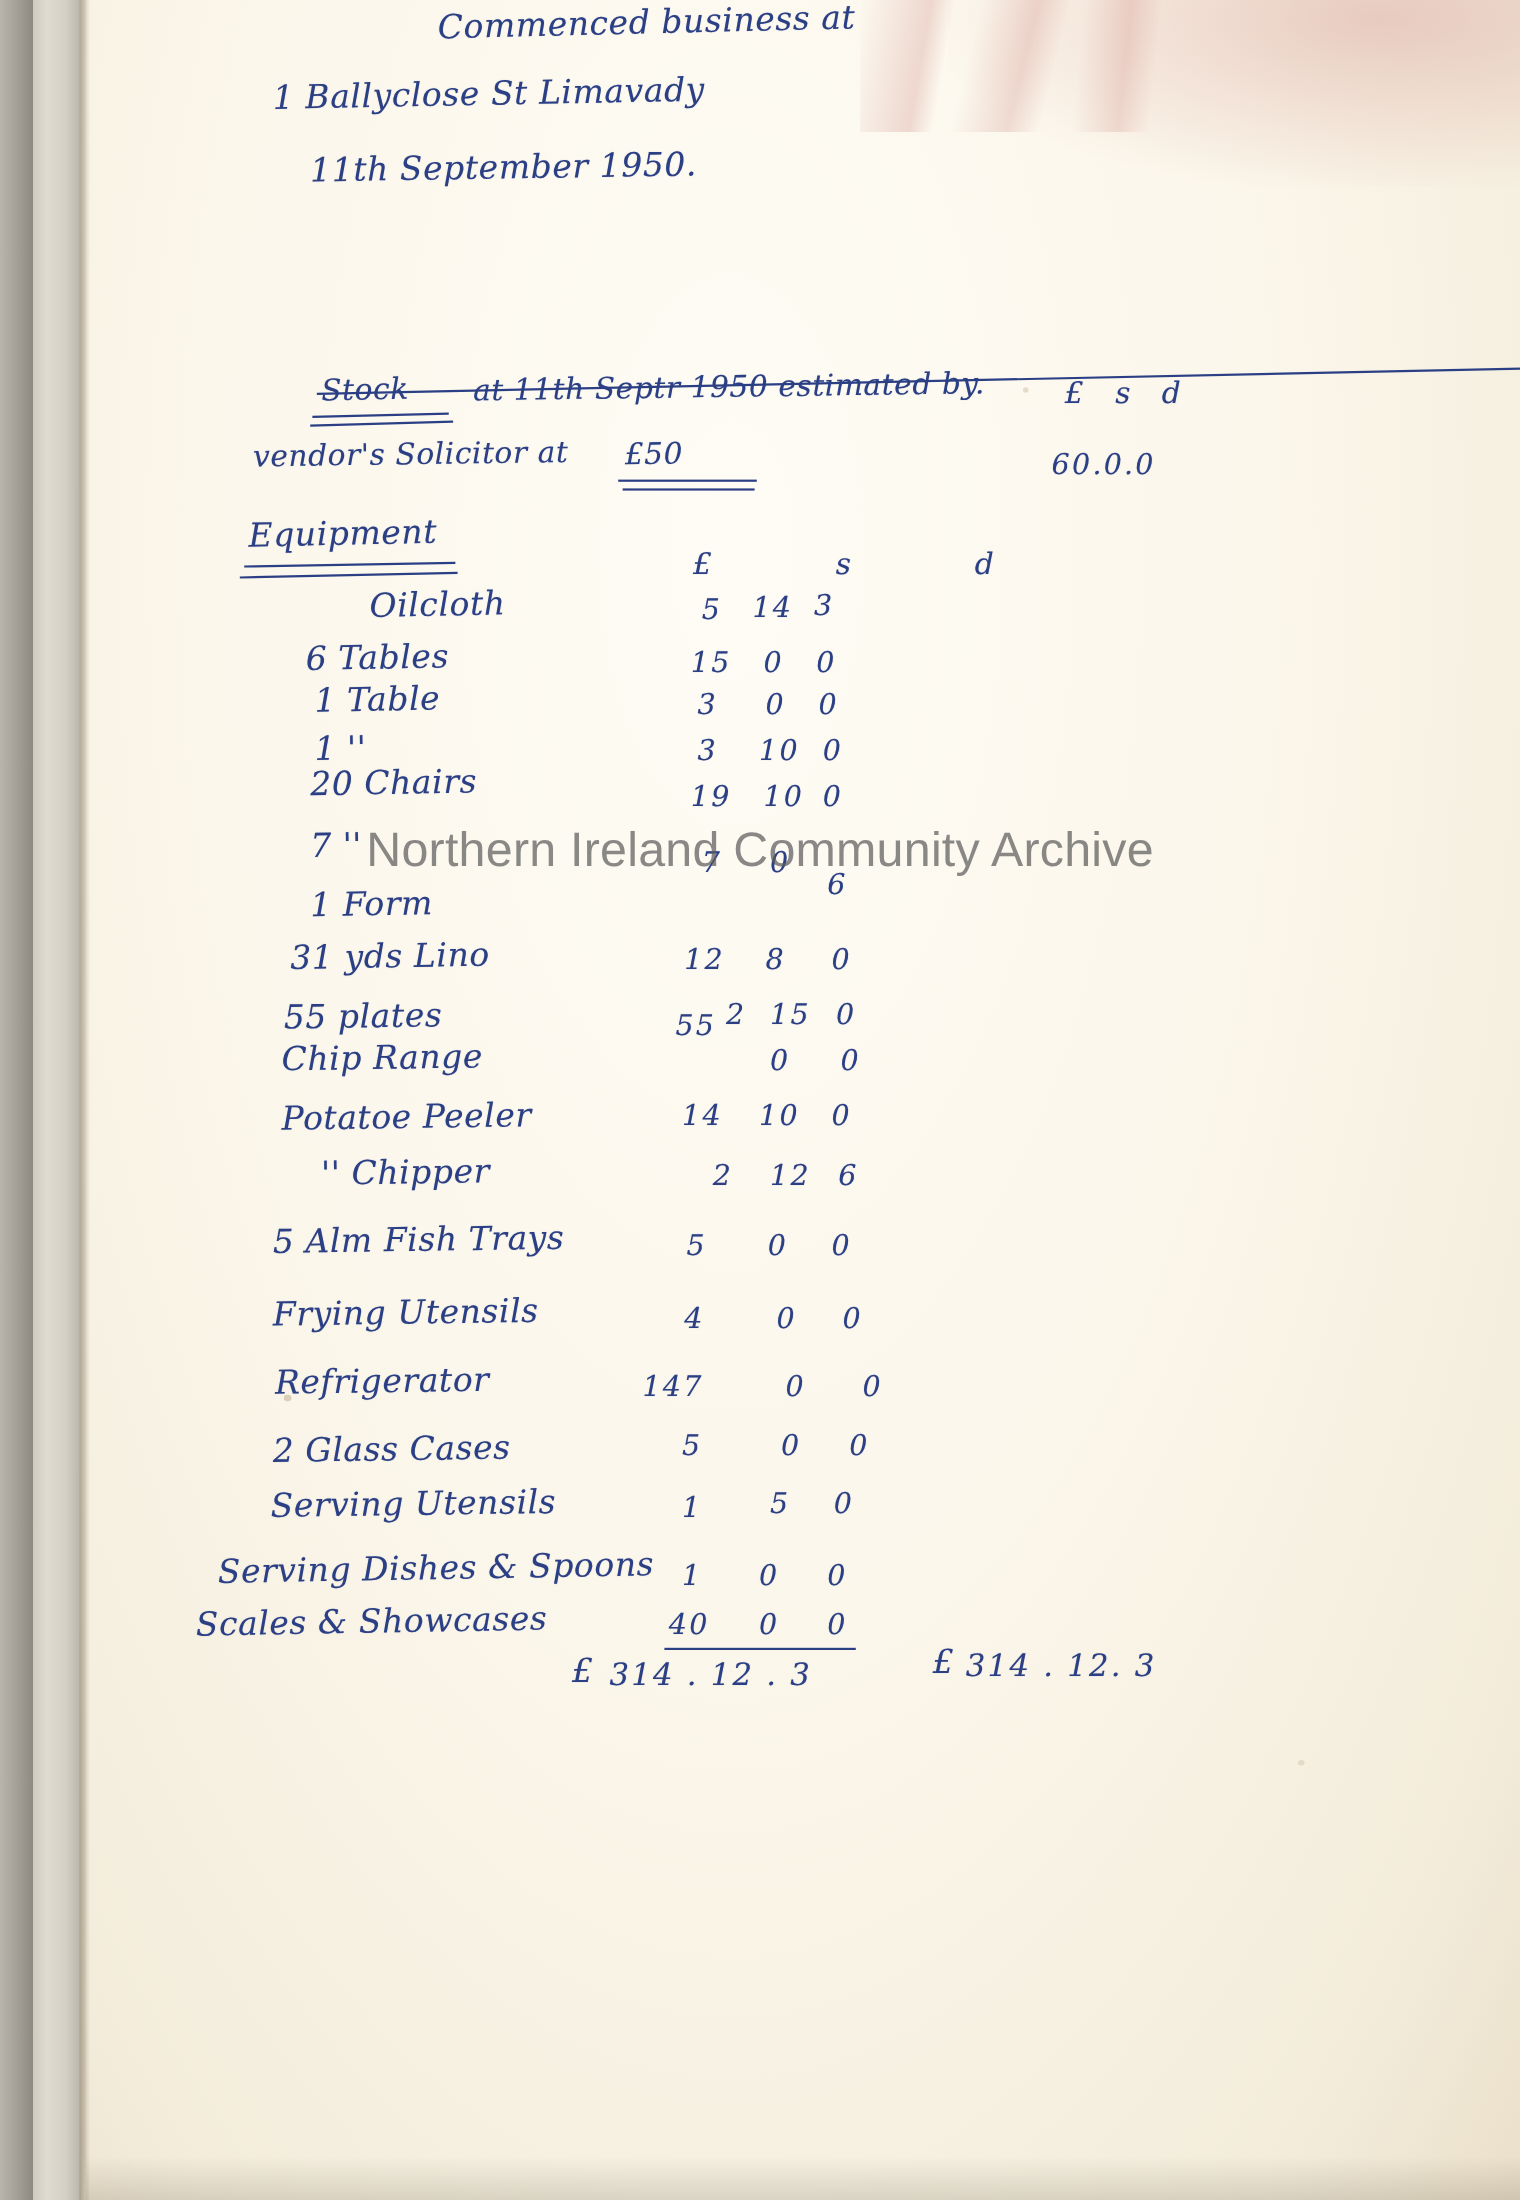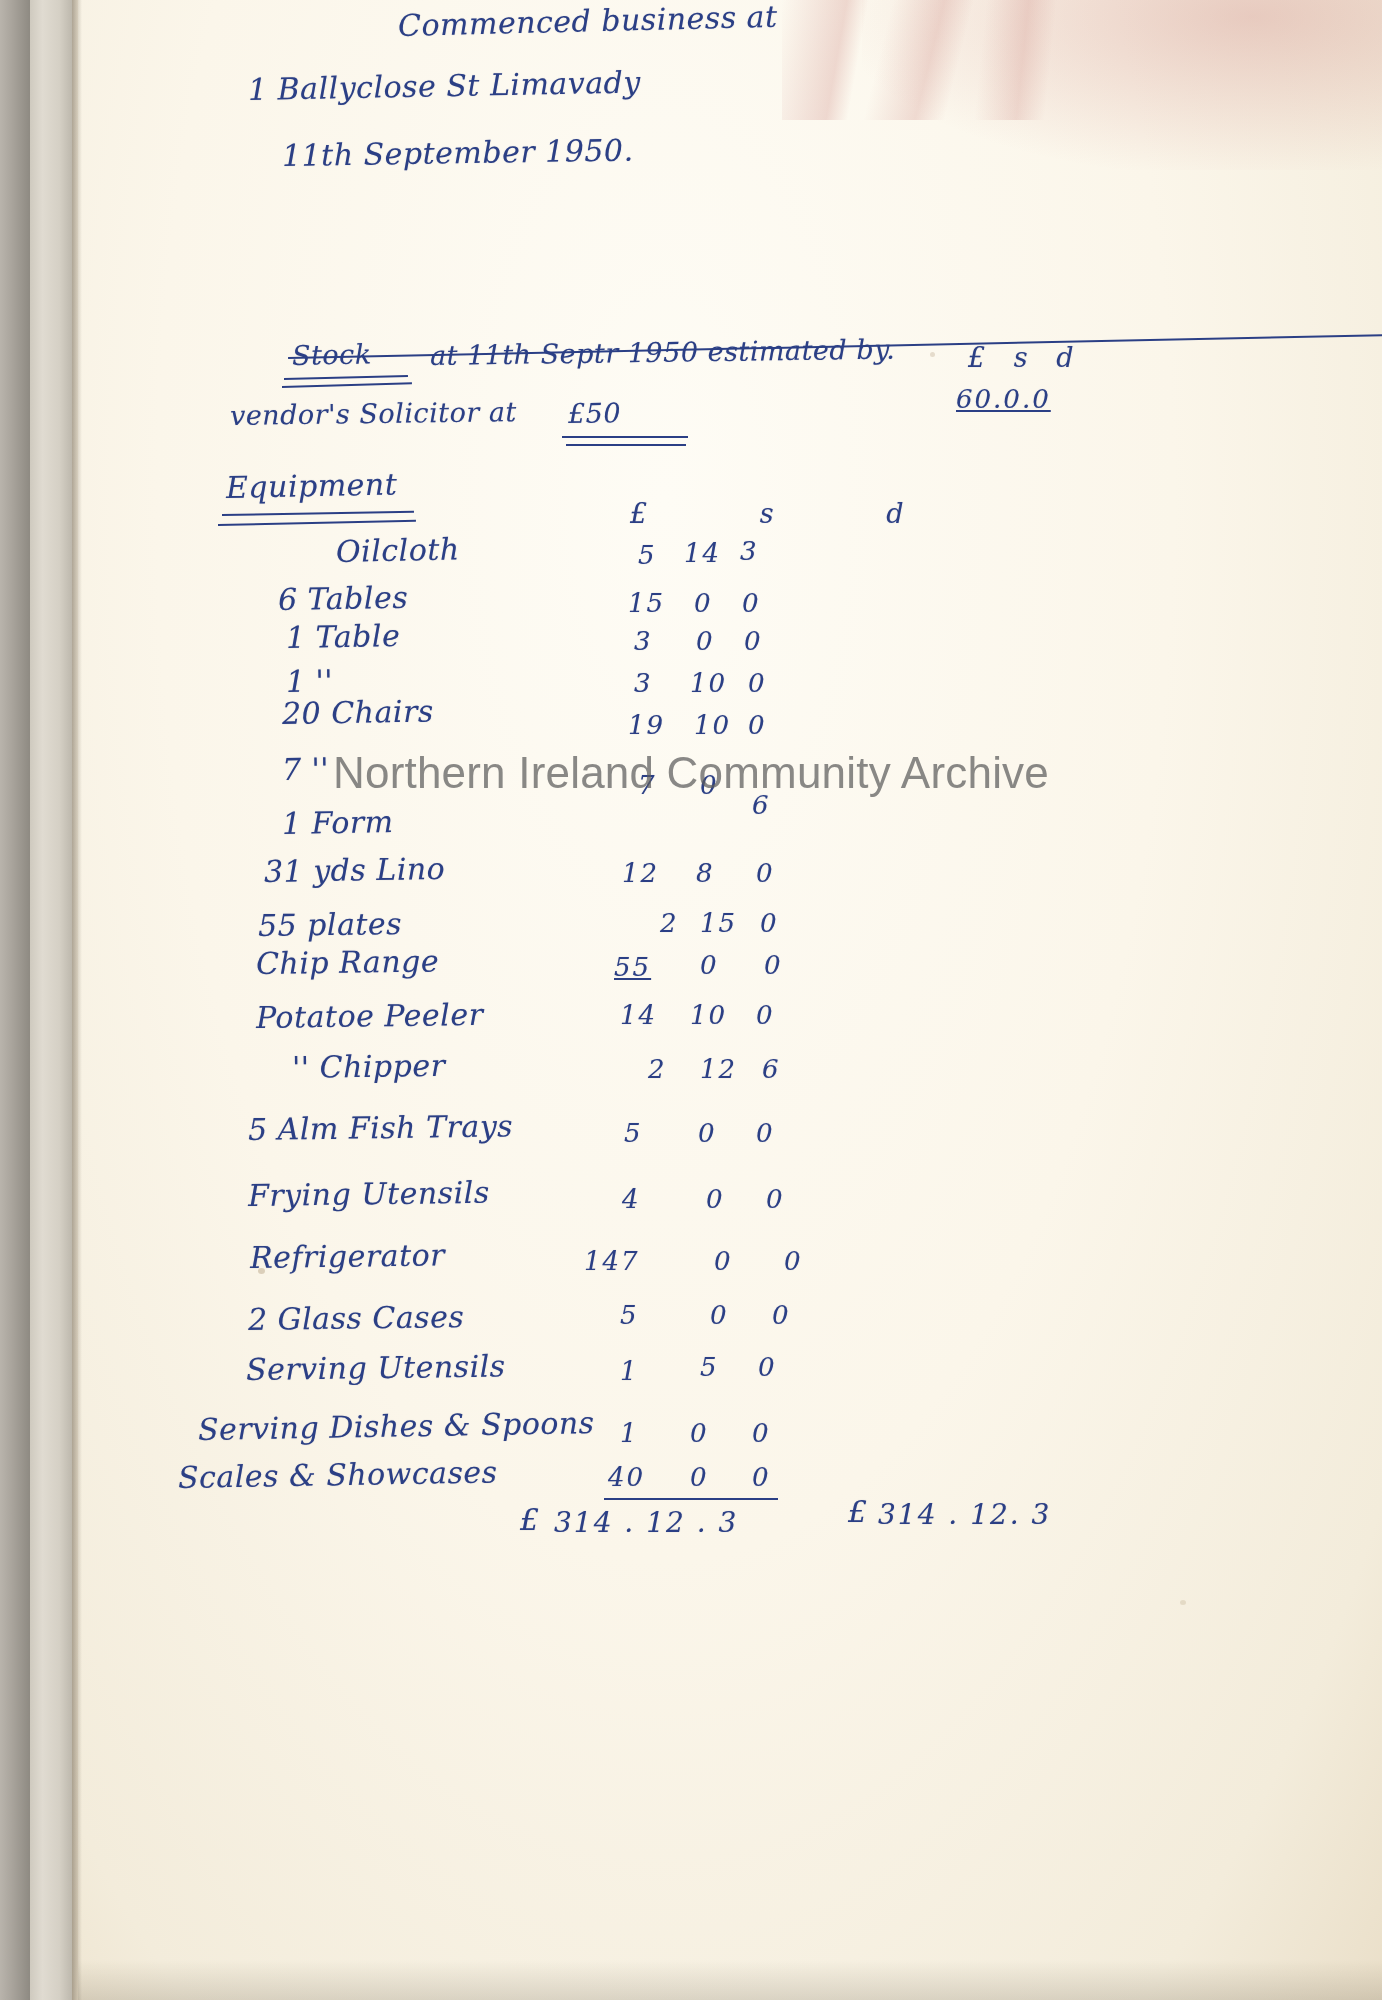--- a/index.html
+++ b/index.html
@@ -154,21 +154,21 @@
   <div class="rule" style="left:282px; top:386px; width:130px; transform: rotate(-1.6deg);"></div>
 
   <div class="ink h-med" style="left:430px; top:340px; transform: rotate(-0.8deg);">at 11th Septr 1950 estimated by.</div>
 
   <div class="ink h-med" style="left:230px; top:400px; transform: rotate(-0.8deg);">vendor's Solicitor at</div>
   <div class="ink h-med" style="left:568px; top:398px; transform: rotate(-0.8deg);">£50</div>
   <div class="rule" style="left:562px; top:436px; width:126px;"></div>
   <div class="rule" style="left:566px; top:444px; width:120px;"></div>
 
   <div class="ink h-med" style="left:968px; top:342px; letter-spacing:10px;">£ s d</div>
-  <div class="ink num" style="left:956px; top:384px;text-decoration:underline;">60.0.0</div>
+  <div class="ink num" style="left:956px; top:408px;">60.0.0</div>
 
   <div class="ink h-big" style="left:226px; top:470px; transform: rotate(-1.2deg);">Equipment</div>
   <div class="rule" style="left:222px; top:514px; width:192px; transform: rotate(-1deg);"></div>
   <div class="rule" style="left:218px; top:524px; width:198px; transform: rotate(-1.2deg);"></div>
 
   <div class="ink h-med" style="left:630px; top:498px; letter-spacing:52px;">£ s d</div>
 
   <div class="ink h-big" style="left:336px; top:534px; transform: rotate(-1.2deg);">Oilcloth</div>
   <div class="ink num" style="left:638px; top:540px;">5</div>
   <div class="ink num" style="left:684px; top:538px;">14</div>
@@ -205,21 +205,21 @@
   <div class="ink num" style="left:622px; top:858px;">12</div>
   <div class="ink num" style="left:696px; top:858px;">8</div>
   <div class="ink num" style="left:756px; top:858px;">0</div>
 
   <div class="ink h-big" style="left:258px; top:908px; transform: rotate(-0.8deg);">55 plates</div>
   <div class="ink num" style="left:660px; top:908px;">2</div>
   <div class="ink num" style="left:700px; top:908px;">15</div>
   <div class="ink num" style="left:760px; top:908px;">0</div>
 
   <div class="ink h-big" style="left:256px; top:946px; transform: rotate(-0.8deg);">Chip Range</div>
-  <div class="ink num" style="left:614px; top:952px;text-decoration:underline;">55</div>
+  <div class="ink num" style="left:614px; top:918px;">55</div>
   <div class="ink num" style="left:700px; top:950px;">0</div>
   <div class="ink num" style="left:764px; top:950px;">0</div>
 
   <div class="ink h-big" style="left:256px; top:1000px; transform: rotate(-0.8deg);">Potatoe Peeler</div>
   <div class="ink num" style="left:620px; top:1000px;">14</div>
   <div class="ink num" style="left:690px; top:1000px;">10</div>
   <div class="ink num" style="left:756px; top:1000px;">0</div>
 
   <div class="ink h-big" style="left:292px; top:1050px; transform: rotate(-0.8deg);">''   Chipper</div>
   <div class="ink num" style="left:648px; top:1054px;">2</div>

